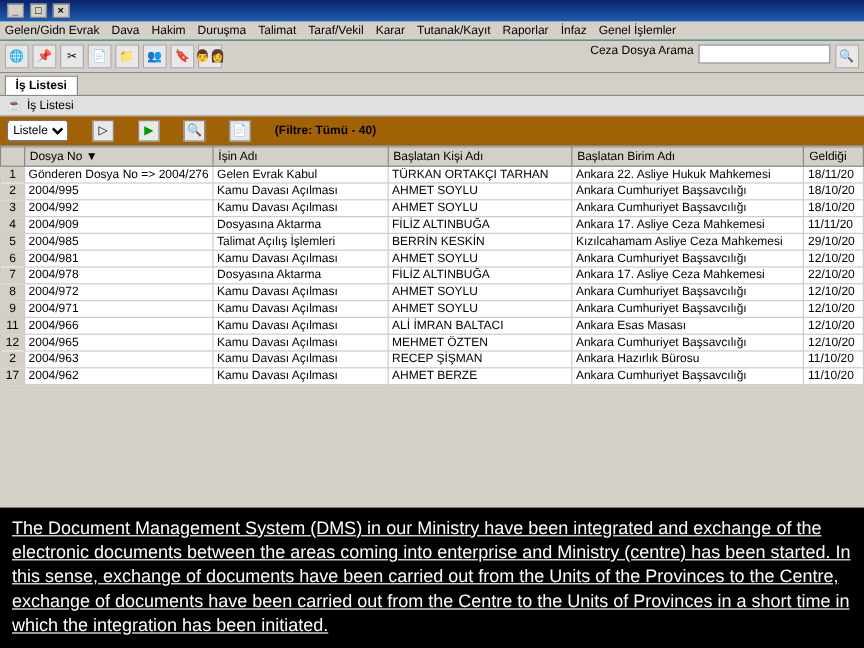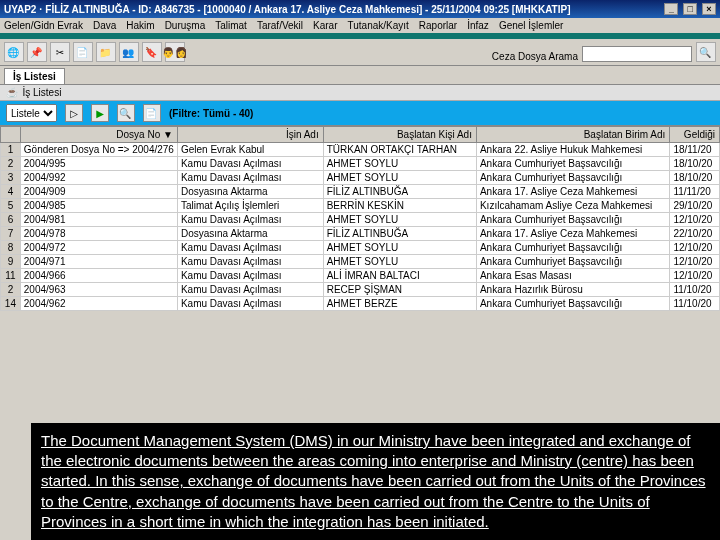--- a/index.html
+++ b/index.html
@@ -1,47 +1,46 @@
 <!DOCTYPE html>
 <html><head>
 <meta charset="utf-8">
 <style>
   * { box-sizing: border-box; margin: 0; padding: 0; }
   body { font-family: Tahoma, Arial, sans-serif; font-size: 11px; background: #d4d0c8; width: 720px; height: 540px; overflow: hidden; position: relative; }
   .titlebar { background: linear-gradient(#0a246a, #1e5fb3); color: #fff; padding: 2px 4px; display: flex; justify-content: space-between; align-items: center; height: 18px; font-size: 10px; font-weight: bold; }
   .winctrl { background: #d4d0c8; border: 1px solid #888; width: 14px; height: 12px; margin-left: 2px; display: inline-flex; align-items: center; justify-content: center; font-size: 9px; color: #000; }
-  .menubar { background: #d4d0c8; padding: 2px 4px; font-size: 10px; display: flex; gap: 10px; border-bottom: 6px solid #0f766e; }
+  .menubar { background: #d4d0c8; padding: 2px 4px; font-size: 10px; display: flex; gap: 10px; border-bottom: 1px solid #0f766e; }
   .menubar span { cursor: default; }
   .toolbar { background: #d4d0c8; padding: 3px 4px; display: flex; gap: 3px; align-items: center; border-bottom: 1px solid #888; }
   .tbtn { width: 20px; height: 20px; border: 1px solid #aaa; background: #e8e8e8; display: inline-flex; align-items: center; justify-content: center; font-size: 10px; }
-  .searchbox { margin-left: auto; display: flex; align-items: flex-end; gap: 4px; font-size: 10px; }
+  .searchbox { margin-left: auto; display: flex; align-items: flex-start; gap: 4px; font-size: 10px; }
   .searchbox input { width: 110px; height: 16px; border: 1px solid #888; font-size: 10px; padding: 0 2px; }
   .tabstrip { background: #d4d0c8; padding: 2px 4px 0; border-bottom: 1px solid #888; }
   .tab { display: inline-block; background: #fff; border: 1px solid #888; border-bottom: none; padding: 2px 8px; font-size: 10px; font-weight: bold; }
   .subtitle { background: #e0e0e0; padding: 2px 6px; font-size: 10px; display: flex; align-items: center; gap: 4px; border-bottom: 1px solid #aaa; }
-  .filterbar { background: #0ea5e9; padding: 3px 6px; display: flex; align-items: center; gap: 8px; font-size: 10px; border-bottom: 1px solid #888; }
+  .filterbar { background: #a16207; padding: 3px 6px; display: flex; align-items: center; gap: 20px; font-size: 10px; border-bottom: 1px solid #888; }
   .filterbar select { font-size: 10px; height: 18px; }
   .fbtn { width: 18px; height: 18px; border: 1px solid #888; background: #e8e8e8; display: inline-flex; align-items: center; justify-content: center; }
   .grid { width: 100%; border-collapse: collapse; background: #fff; font-size: 10px; }
-  .grid th { background: #d4d0c8; border: 1px solid #888; padding: 2px 4px; font-weight: normal; text-align: right; }
+  .grid th { background: #d4d0c8; border: 1px solid #888; padding: 2px 4px; font-weight: normal; text-align: left; }
   .grid td { border: 1px solid #ccc; padding: 1px 3px; white-space: nowrap; overflow: hidden; }
   .grid td.rownum { background: #d4d0c8; text-align: center; width: 20px; }
   .col-dosya { width: 140px; }
   .col-isin { width: 150px; }
   .col-kisi { width: 155px; margin-left: 46px; }
   .col-birim { width: 195px; margin-top: 45px; }
   .col-geldigi { width: 50px; }
-  .overlay { position: absolute; bottom: 0; left: 0; right: 0; background: #000; color: #fff; padding: 8px 10px; font-family: Arial; font-size: 15px; line-height: 1.35; margin-left: 31px; }
+  .overlay { position: absolute; bottom: 0; left: 0; right: 0; background: #000; color: #fff; padding: 8px 10px; font-family: Arial; font-size: 15px; line-height: 1.35; }
   .overlay span { text-decoration: underline; }
 </style>
 </head>
 <body>
 
 <div class="titlebar">
-  <span>UYAP2 · FİLİZ ALTINBUĞA - ID: A846735 - [1000040 / Ankara 17. Asliye Ceza Mahkemesi] - 25/11/2004 09:25 [MHKKATIP]</span>
   <span>
     <span class="winctrl">_</span>
     <span class="winctrl">□</span>
     <span class="winctrl">×</span>
   </span>
 </div>
 
 <div class="menubar">
   <span>Gelen/Gidn Evrak</span>
   <span>Dava</span>
@@ -176,29 +175,37 @@
       </tr>
       <tr>
         <td class="rownum">11</td>
         <td>2004/966</td>
         <td>Kamu Davası Açılması</td>
         <td>ALİ İMRAN BALTACI</td>
         <td>Ankara Esas Masası</td>
         <td>12/10/20</td>
       </tr>
       <tr>
+        <td class="rownum">12</td>
+        <td>2004/965</td>
+        <td>Kamu Davası Açılması</td>
+        <td>MEHMET ÖZTEN</td>
+        <td>Ankara Cumhuriyet Başsavcılığı</td>
+        <td>12/10/20</td>
+      </tr>
+      <tr>
         <td class="rownum">2</td>
         <td>2004/963</td>
         <td>Kamu Davası Açılması</td>
         <td>RECEP ŞİŞMAN</td>
         <td>Ankara Hazırlık Bürosu</td>
         <td>11/10/20</td>
       </tr>
       <tr>
-        <td class="rownum">14</td>
+        <td class="rownum">17</td>
         <td>2004/962</td>
         <td>Kamu Davası Açılması</td>
         <td>AHMET BERZE</td>
         <td>Ankara Cumhuriyet Başsavcılığı</td>
         <td>11/10/20</td>
       </tr>
     </tbody>
 </table>
 
 <div class="overlay">

